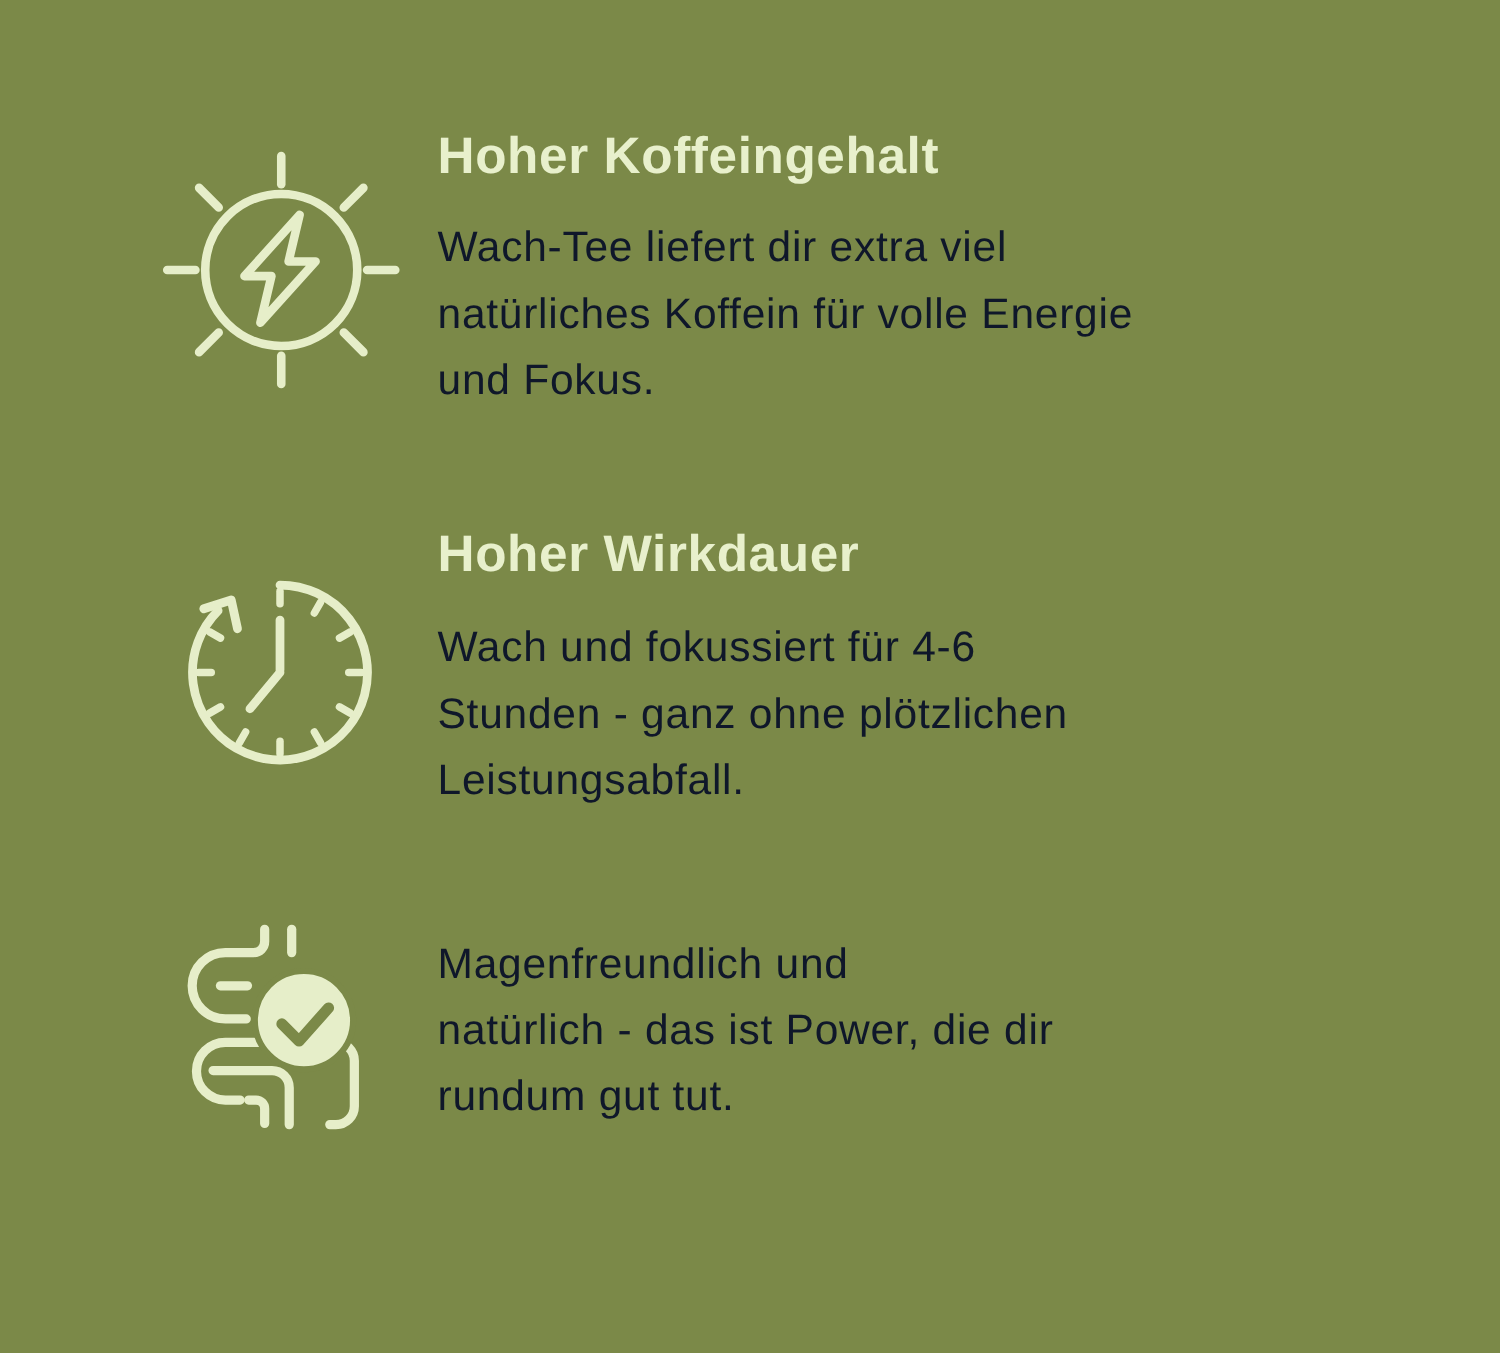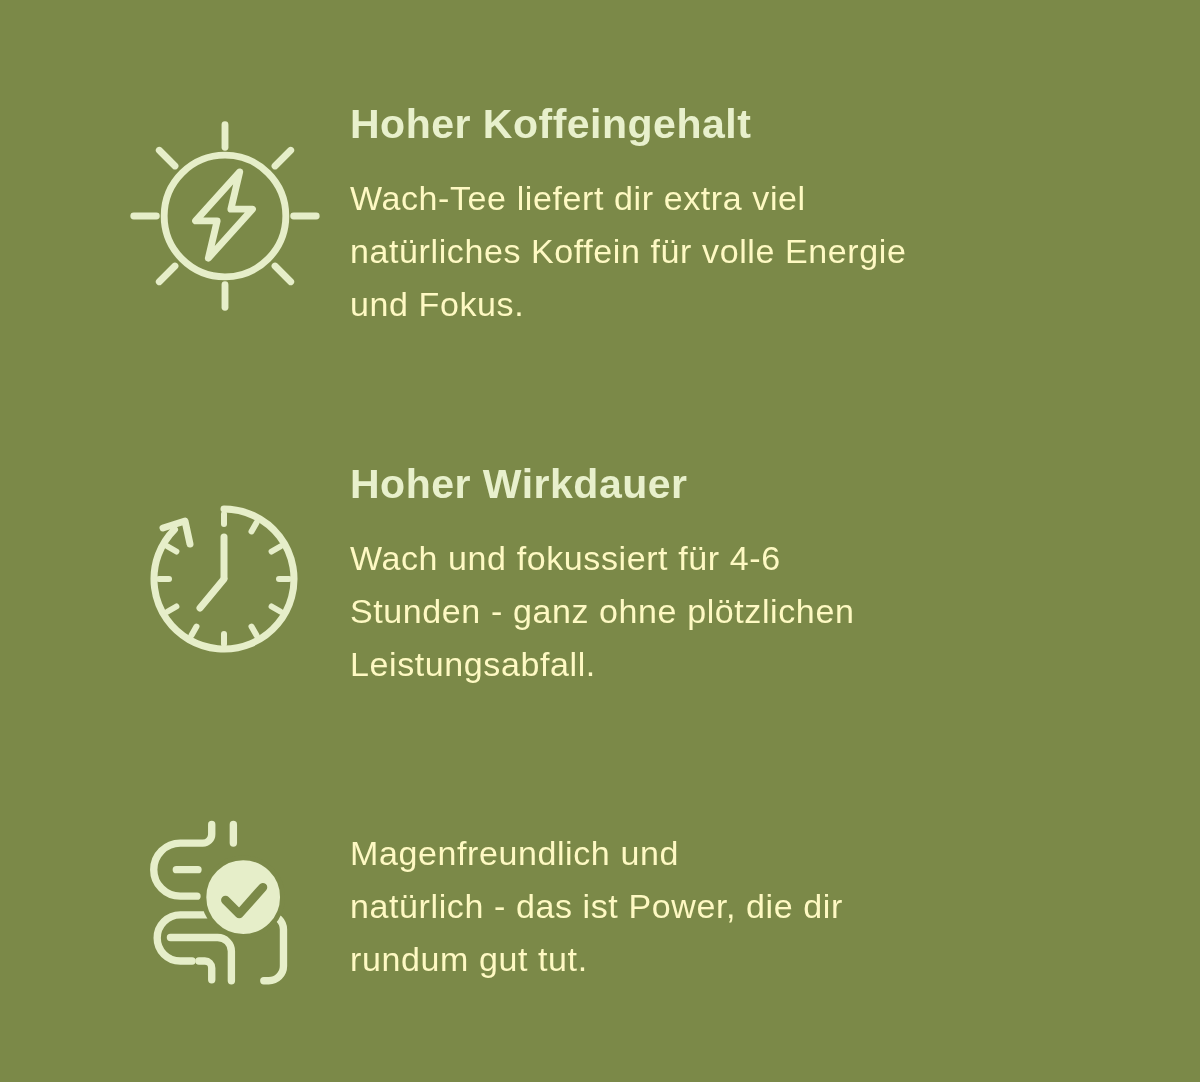--- a/index.html
+++ b/index.html
@@ -15,21 +15,21 @@
     font-family: "Liberation Sans", "DejaVu Sans", sans-serif;
     color: #e6eec9;
   }
 
   .features {
     width: 1200px;
     height: 1082px;
     padding: 100px 100px 90px 100px;
     display: flex;
     flex-direction: column;
-    justify-content: space-between;
+    justify-content: flex-start;
   }
 
   .feature-row {
     display: flex;
     align-items: center;
     margin-bottom: 88px;
   }
   .feature-row:last-child { margin-bottom: 0; }
 
   .icon-cell {
@@ -52,21 +52,21 @@
     margin-bottom: 24px;
     color: #e8f0cc;
   }
 
   .feature-desc {
     font-size: 34px;
     font-weight: 400;
     letter-spacing: 0.6px;
     line-height: 53px;
     white-space: pre-line;
-    color: #fef9c3;
+    color: #0f172a;
   }
 
   .icon-svg { display: block; }
   .icon-stroke {
     fill: none;
     stroke: #e6eec9;
     stroke-linecap: round;
     stroke-linejoin: round;
   }
 </style>

